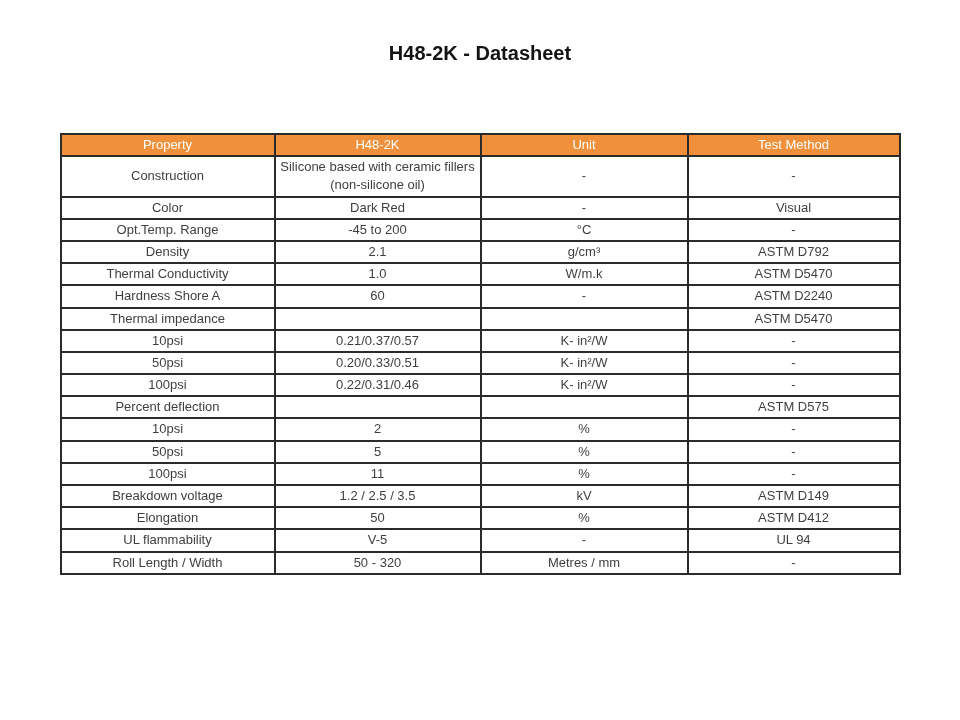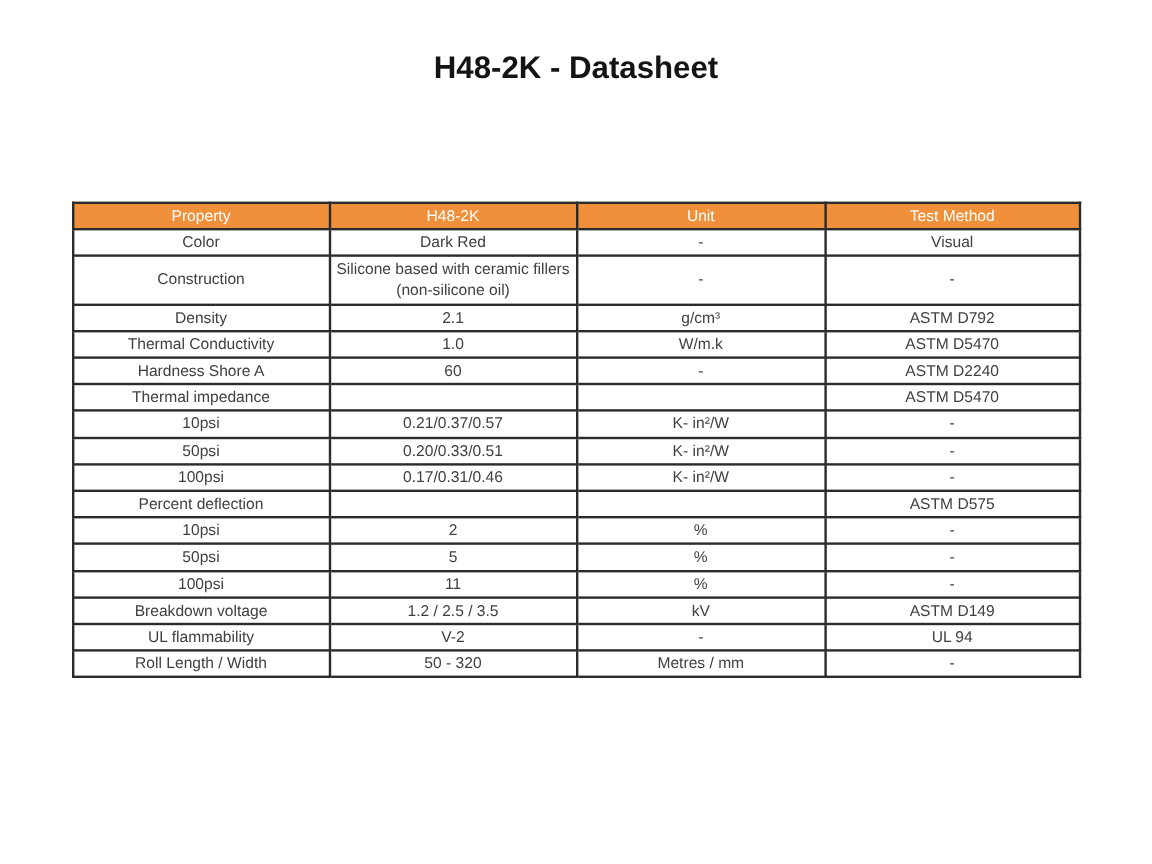--- a/index.html
+++ b/index.html
@@ -11,28 +11,28 @@
   body {
     width: 960px;
     height: 720px;
     position: relative;
     overflow: hidden;
     font-family: "Liberation Sans", sans-serif;
   }
   .title {
     margin: 42px 0 0 0;
     text-align: center;
-    font-size: 26px;
+    font-size: 20px;
     font-weight: 700;
     color: #141414;
     letter-spacing: 0px;
     line-height: 1.15;
   }
   table.datasheet {
-    margin: 96px auto 0 auto;
+    margin: 68px auto 0 auto;
     width: 839px;
     border-collapse: collapse;
     table-layout: fixed;
   }
   table.datasheet th,
   table.datasheet td {
     border: 2px solid #2b2b2b;
     text-align: center;
     vertical-align: middle;
     font-size: 13px;
@@ -72,30 +72,36 @@
     <thead>
       <tr>
         <th>Property</th>
         <th>H48-2K</th>
         <th>Unit</th>
         <th>Test Method</th>
       </tr>
     </thead>
     <tbody id="table-body">
         <tr>
+          <td>Construction</td>
+          <td>Silicone based with ceramic fillers
+(non-silicone oil)</td>
+          <td>-</td>
+          <td>-</td>
+        </tr>
+        <tr>
           <td>Color</td>
           <td>Dark Red</td>
           <td>-</td>
           <td>Visual</td>
         </tr>
         <tr>
-          <td>Construction</td>
-          <td>Silicone based with ceramic fillers
-(non-silicone oil)</td>
-          <td>-</td>
+          <td>Opt.Temp. Range</td>
+          <td>-45 to 200</td>
+          <td>°C</td>
           <td>-</td>
         </tr>
         <tr>
           <td>Density</td>
           <td>2.1</td>
           <td>g/cm³</td>
           <td>ASTM D792</td>
         </tr>
         <tr>
           <td>Thermal Conductivity</td>
@@ -122,21 +128,21 @@
           <td>-</td>
         </tr>
         <tr>
           <td>50psi</td>
           <td>0.20/0.33/0.51</td>
           <td>K- in²/W</td>
           <td>-</td>
         </tr>
         <tr>
           <td>100psi</td>
-          <td>0.17/0.31/0.46</td>
+          <td>0.22/0.31/0.46</td>
           <td>K- in²/W</td>
           <td>-</td>
         </tr>
         <tr>
           <td>Percent deflection</td>
           <td></td>
           <td></td>
           <td>ASTM D575</td>
         </tr>
         <tr>
@@ -157,22 +163,28 @@
           <td>%</td>
           <td>-</td>
         </tr>
         <tr>
           <td>Breakdown voltage</td>
           <td>1.2 / 2.5 / 3.5</td>
           <td>kV</td>
           <td>ASTM D149</td>
         </tr>
         <tr>
+          <td>Elongation</td>
+          <td>50</td>
+          <td>%</td>
+          <td>ASTM D412</td>
+        </tr>
+        <tr>
           <td>UL flammability</td>
-          <td>V-2</td>
+          <td>V-5</td>
           <td>-</td>
           <td>UL 94</td>
         </tr>
         <tr>
           <td>Roll Length / Width</td>
           <td>50 - 320</td>
           <td>Metres / mm</td>
           <td>-</td>
         </tr>
       </tbody>

